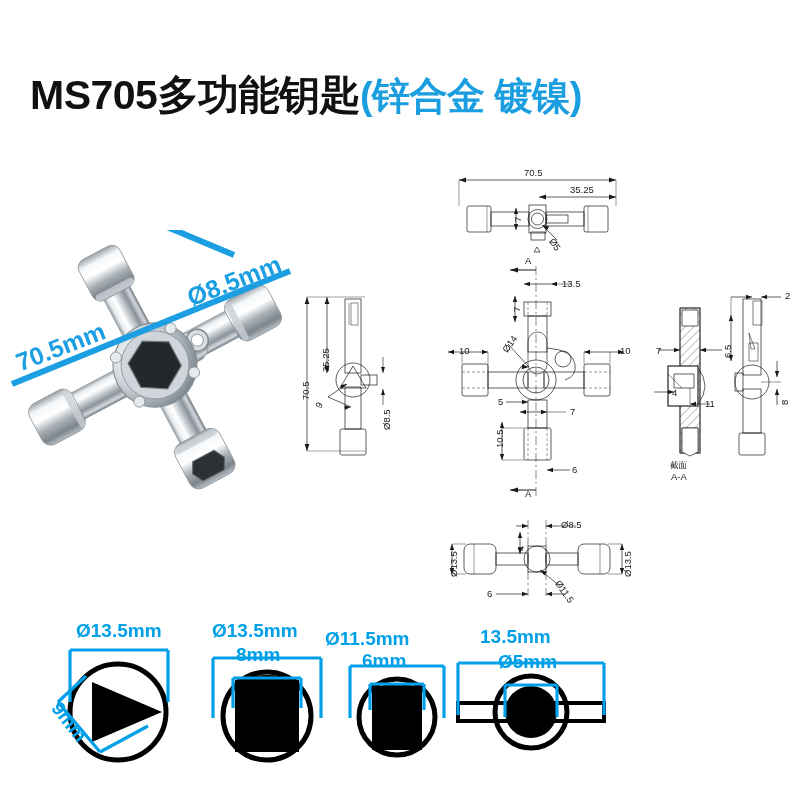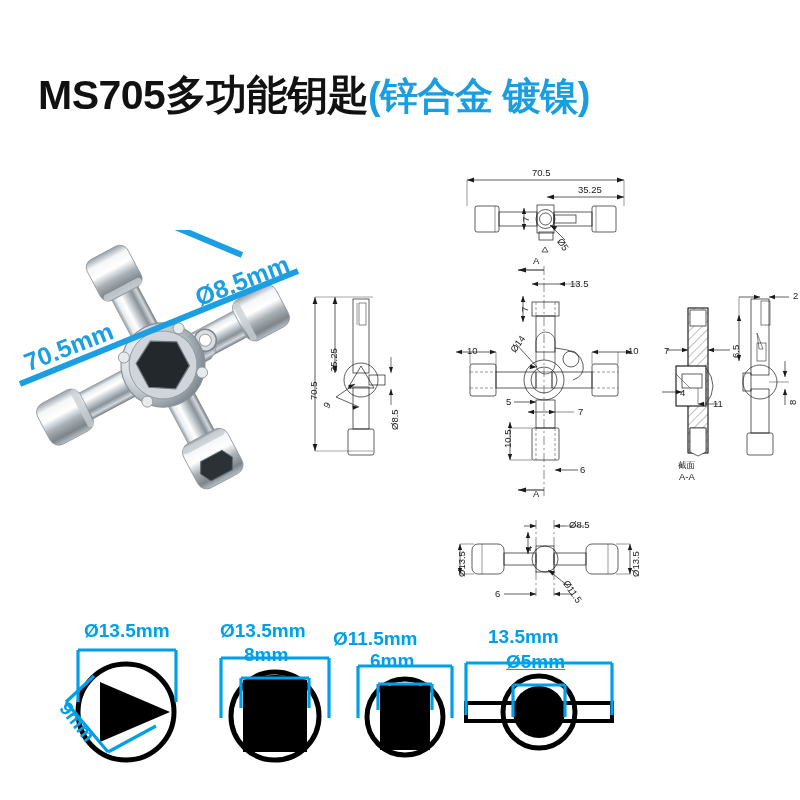--- a/index.html
+++ b/index.html
@@ -9,21 +9,21 @@
   }
   body {
     width: 800px;
     height: 800px;
     position: relative;
     overflow: hidden;
     font-family: "Liberation Sans", sans-serif;
   }
   .canvas {
     position: absolute;
-    left: 8px; top: 0;
+    left: 0; top: 0;
     width: 684px; height: 800px;
   }
 
   
   #title-block {
     position: absolute;
     left: 30px;
     top: 68px;
     white-space: nowrap;
   }
@@ -529,15 +529,15 @@
         <line x1="8" y1="8" x2="154" y2="8"></line>
         <line x1="8" y1="8" x2="8" y2="60"></line>
         <line x1="154" y1="8" x2="154" y2="60"></line>
         <line x1="55" y1="30" x2="107" y2="30"></line>
         <line x1="55" y1="30" x2="55" y2="62"></line>
         <line x1="107" y1="30" x2="107" y2="62"></line>
       </g>
     </g>
   </svg>
   <div class="blue-label" style="left:480px; top:626px;">13.5mm</div>
-  <div class="blue-label" style="left:498px; top:651px;text-decoration:underline;">Ø5mm</div>
+  <div class="blue-label" style="left:498px; top:651px;">Ø5mm</div>
 
 </div>
 
 </body></html>

